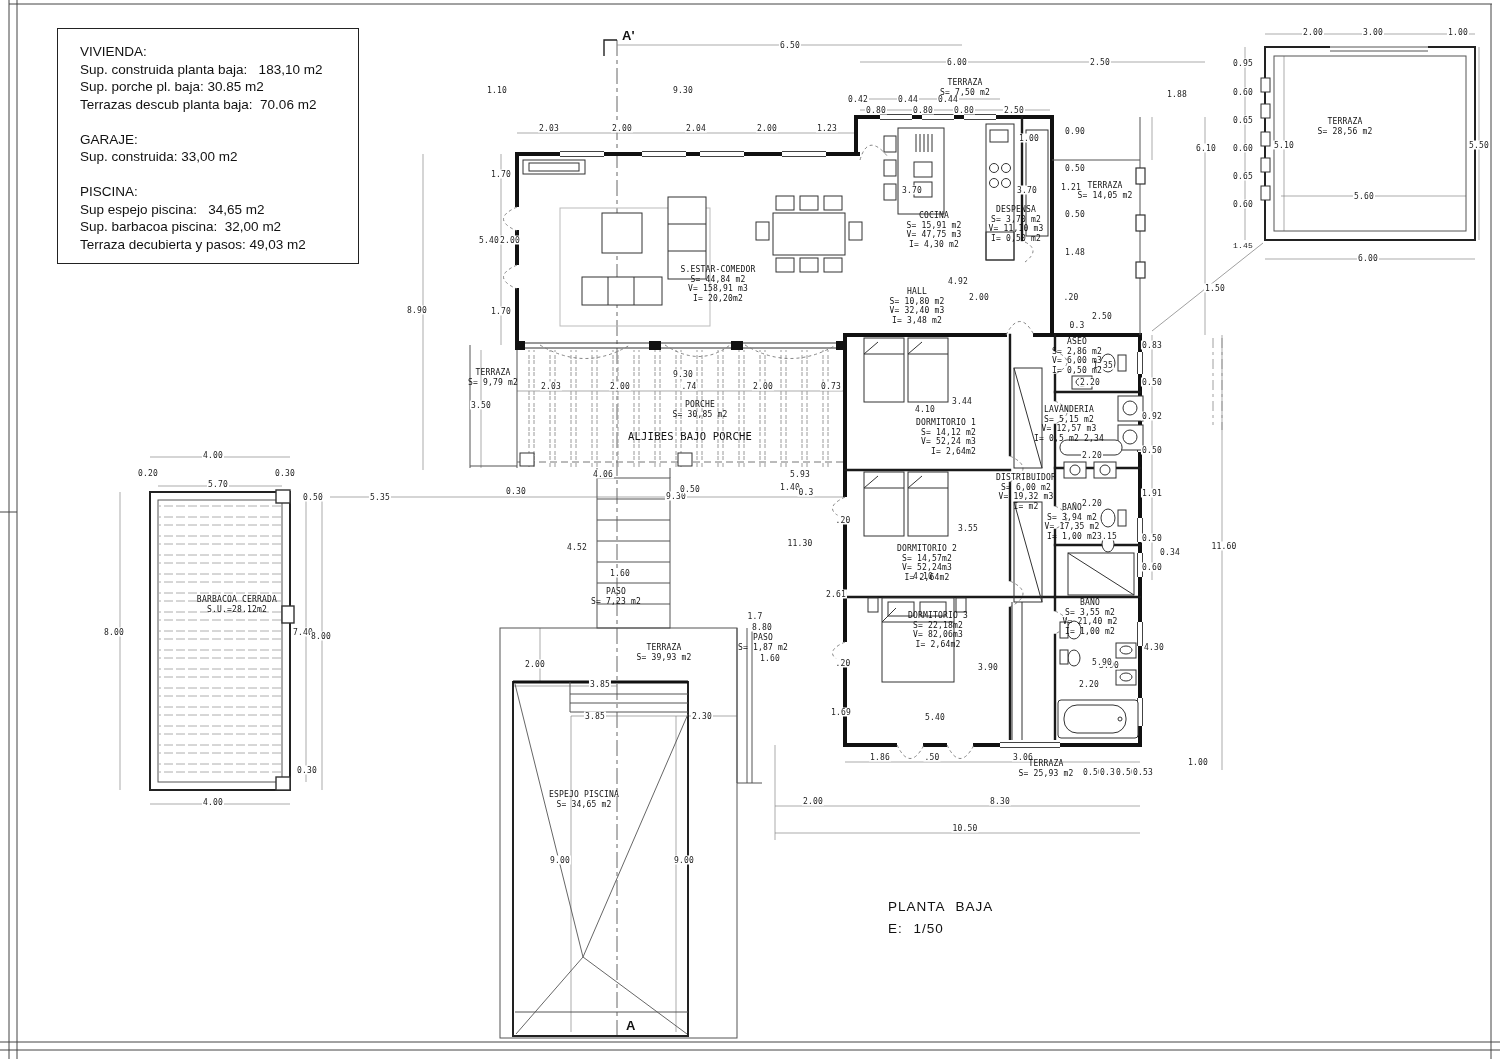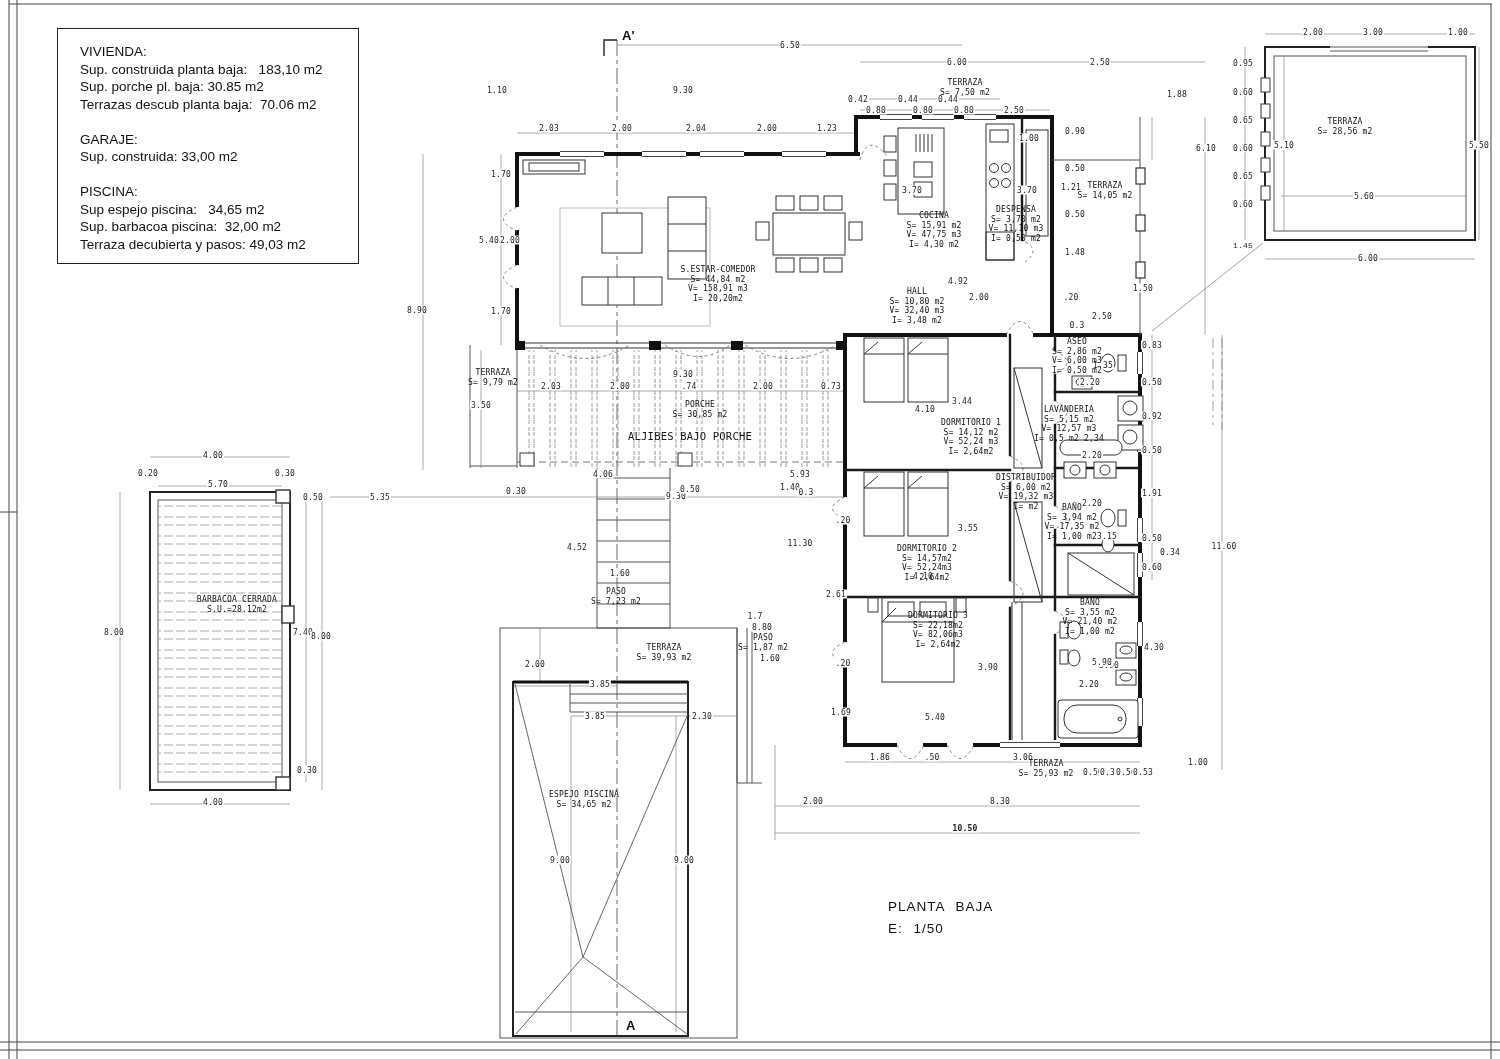--- a/index.html
+++ b/index.html
@@ -295,21 +295,21 @@
       <span class="dim" style="left: 979px; top: 297px;">2.00</span>
       <span class="dim" style="left: 1075px; top: 131px;">0.90</span>
       <span class="dim" style="left: 1075px; top: 168px;">0.50</span>
       <span class="dim" style="left: 1071px; top: 187px;">1.21</span>
       <span class="dim" style="left: 1075px; top: 214px;">0.50</span>
       <span class="dim" style="left: 1075px; top: 252px;">1.48</span>
       <span class="dim" style="left: 1071px; top: 297px;">.20</span>
       <span class="dim" style="left: 1102px; top: 316px;">2.50</span>
       <span class="dim" style="left: 1077px; top: 325px;">0.3</span>
       <span class="dim" style="left: 1206px; top: 148px;">6.10</span>
-      <span class="dim" style="left: 1143px; top: 288px;">1.50</span>
+      <span class="dim" style="left: 1215px; top: 288px;">1.50</span>
       <span class="dim" style="left: 1224px; top: 546px;">11.60</span>
       <span class="dim" style="left: 1152px; top: 345px;">0.83</span>
       <span class="dim" style="left: 1152px; top: 382px;">0.50</span>
       <span class="dim" style="left: 1152px; top: 416px;">0.92</span>
       <span class="dim" style="left: 1152px; top: 450px;">0.50</span>
       <span class="dim" style="left: 1152px; top: 493px; text-align: right;">1.91</span>
       <span class="dim" style="left: 1152px; top: 538px;">0.50</span>
       <span class="dim" style="left: 1170px; top: 552px;">0.34</span>
       <span class="dim" style="left: 1152px; top: 567px;">0.60</span>
       <span class="dim" style="left: 1103px; top: 365px;">1.35</span>
@@ -337,21 +337,21 @@
       <span class="dim" style="left: 880px; top: 757px;">1.86</span>
       <span class="dim" style="left: 932px; top: 757px;">.50</span>
       <span class="dim" style="left: 1023px; top: 757px;">3.06</span>
       <span class="dim" style="left: 1093px; top: 772px;">0.50</span>
       <span class="dim" style="left: 1110px; top: 772px;">0.34</span>
       <span class="dim" style="left: 1126px; top: 772px;">0.50</span>
       <span class="dim" style="left: 1143px; top: 772px;">0.53</span>
       <span class="dim" style="left: 1198px; top: 762px;">1.00</span>
       <span class="dim" style="left: 813px; top: 801px;">2.00</span>
       <span class="dim" style="left: 1000px; top: 801px;">8.30</span>
-      <span class="dim" style="left: 965px; top: 828px; font-weight: bold;">10.50</span>
+      <span class="dim" style="left: 965px; top: 828px;">10.50</span>
       <span class="dim" style="left: 551px; top: 386px;">2.03</span>
       <span class="dim" style="left: 620px; top: 386px;">2.00</span>
       <span class="dim" style="left: 689px; top: 386px;">.74</span>
       <span class="dim" style="left: 763px; top: 386px;">2.00</span>
       <span class="dim" style="left: 831px; top: 386px;">0.73</span>
       <span class="dim" style="left: 683px; top: 374px;">9.30</span>
       <span class="dim" style="left: 380px; top: 497px;">5.35</span>
       <span class="dim" style="left: 516px; top: 491px;">0.30</span>
       <span class="dim" style="left: 603px; top: 474px;">4.06</span>
       <span class="dim" style="left: 800px; top: 474px;">5.93</span>
@@ -429,21 +429,21 @@
         <div>S= 2,86 m2</div>
         <div>V= 6,00 m3</div>
         <div>I= 0,50 m2</div>
       </div>
       <div class="room-label" style="left: 1069px; top: 424px;">
         <div>LAVANDERIA</div>
         <div>S= 5,15 m2</div>
         <div>V= 12,57 m3</div>
         <div>I= 0,5 m2 2,34</div>
       </div>
-      <div class="room-label" style="left: 971px; top: 437px;">
+      <div class="room-label" style="left: 946px; top: 437px; text-align: right;">
         <div>DORMITORIO 1</div>
         <div>S= 14,12 m2</div>
         <div>V= 52,24 m3</div>
         <div>I= 2,64m2</div>
       </div>
       <div class="room-label" style="left: 1026px; top: 492px;">
         <div>DISTRIBUIDOR</div>
         <div>S= 6,00 m2</div>
         <div>V= 19,32 m3</div>
         <div>I=        m2</div>

